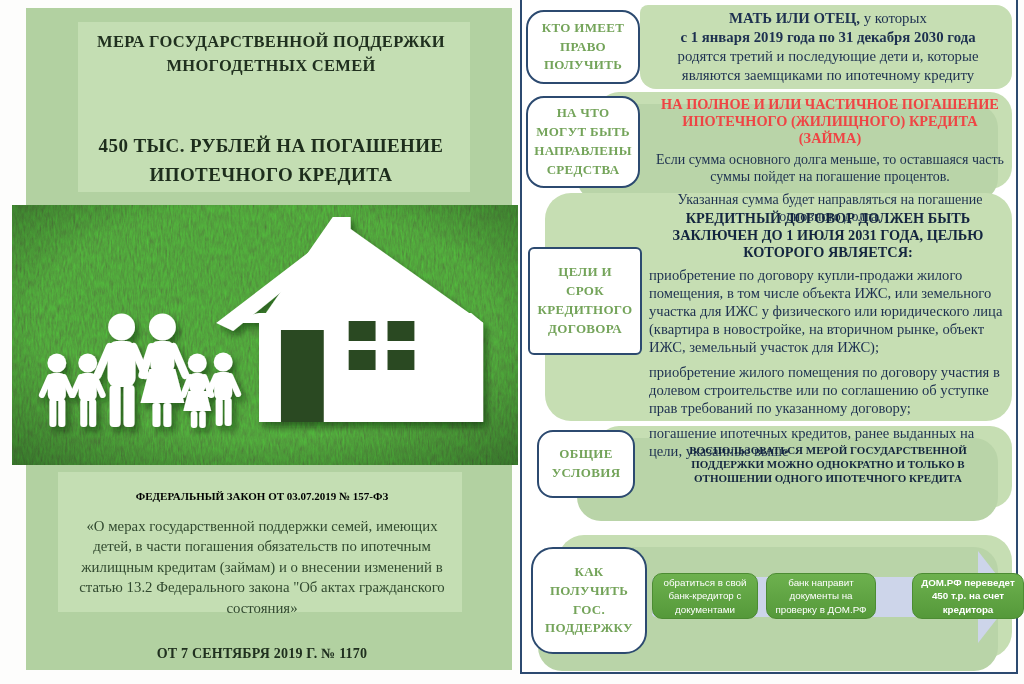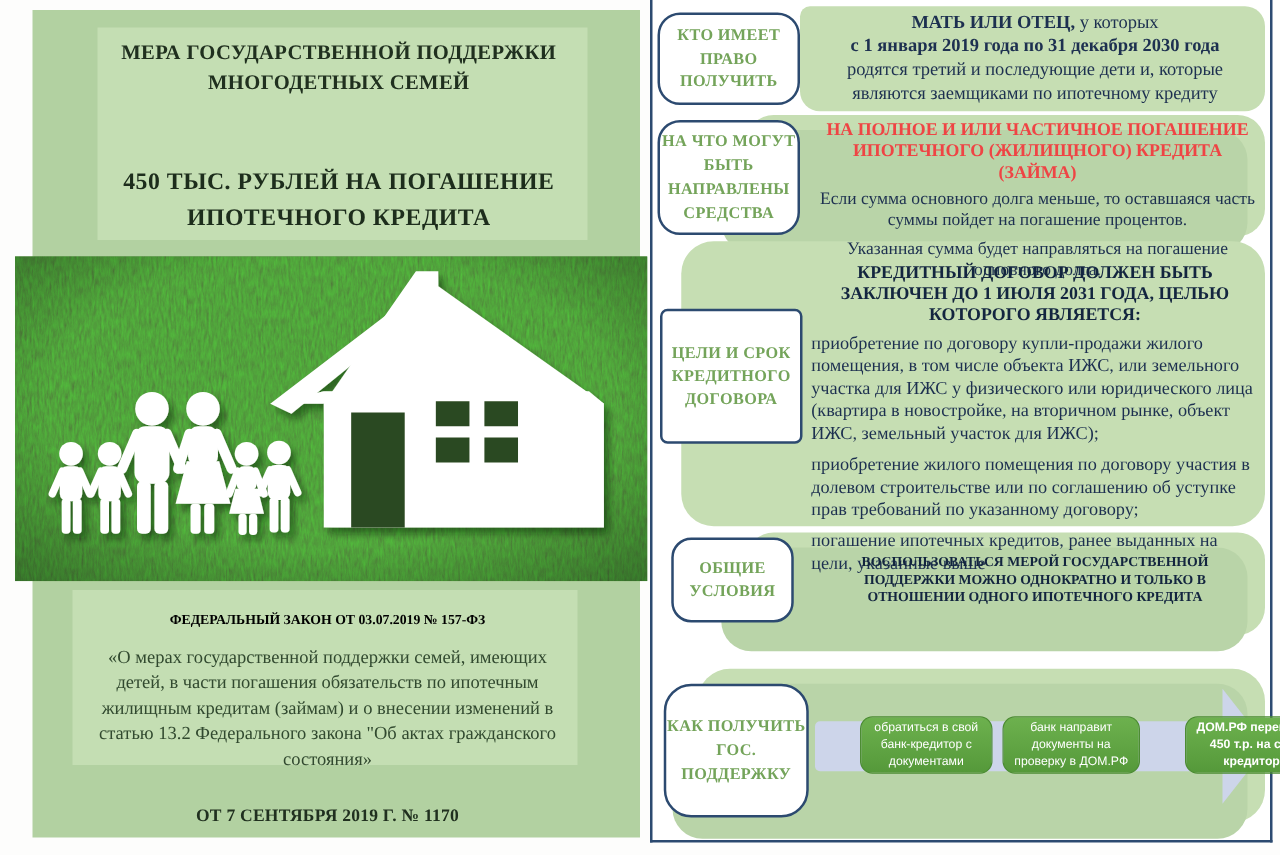--- a/index.html
+++ b/index.html
@@ -35,21 +35,21 @@
                    background:#b9d4a8;border-radius:24px;z-index:-1;}
   .panel-1{left:640px;top:5px;width:372px;height:84px;border-radius:8px 16px 16px 16px;}
   .panel-2{left:597px;top:92px;width:415px;height:97px;border-radius:22px;}
   .panel-3{left:545px;top:193px;width:467px;height:228px;border-radius:26px;}
   .panel-4{left:597px;top:426px;width:415px;height:82px;border-radius:22px;}
   .panel-5{left:558px;top:535px;width:454px;height:123px;border-radius:26px;}
 
   .label-box{position:absolute;background:#ffffff;border:2.5px solid #2c4a70;z-index:3;
              display:flex;align-items:center;justify-content:center;text-align:center;
              font-weight:bold;color:#74a45a;font-size:13px;line-height:1.45;letter-spacing:.3px;
-             padding:2px 0;box-sizing:border-box;}
+             padding:2px 10px;box-sizing:border-box;}
   .label-1{left:526px;top:10px;width:114px;height:74px;border-radius:18px;}
   .label-2{left:526px;top:96px;width:114px;height:92px;border-radius:18px;}
   .label-3{left:528px;top:247px;width:114px;height:108px;border-radius:6px;}
   .label-4{left:528px;top:430px;width:98px;height:68px;border-radius:16px;margin-left:9px;}
   .label-5{left:531px;top:547px;width:116px;height:107px;border-radius:22px;}
 
   .sec-text{color:#1d3050;}
   .t1{position:absolute;left:648px;top:9px;width:360px;z-index:4;text-align:center;
       font-size:14.8px;line-height:1.28;}
   .t1 .b{font-weight:bold;}
@@ -66,21 +66,21 @@
   
   .arrow-shaft{position:absolute;left:652px;top:577px;width:328px;height:40px;
                background:#cdd5ea;z-index:2;border-radius:4px 0 0 4px;}
   .arrow-head{position:absolute;left:978px;top:551px;width:0;height:0;z-index:2;
               border-top:46px solid transparent;border-bottom:46px solid transparent;
               border-left:36px solid #cdd5ea;}
   .step-box{position:absolute;top:573px;height:46px;z-index:4;box-sizing:border-box;
             background:linear-gradient(#6db14e,#55993a);border:1px solid #4c8c33;border-radius:10px;
             display:flex;align-items:center;justify-content:center;text-align:center;
             color:#ffffff;font-family:"Liberation Sans","DejaVu Sans",sans-serif;
-            font-size:9.8px;line-height:1.35;padding:3px 6px;margin-left:36px;}
+            font-size:9.8px;line-height:1.35;padding:3px 6px;}
   .step-1{left:652px;width:106px;}
   .step-2{left:766px;width:110px;}
   .step-3{left:912px;width:112px;font-weight:bold;}
 </style>
 </head>
 <body>
 
 <div class="page">
 
   <div class="left-panel">

